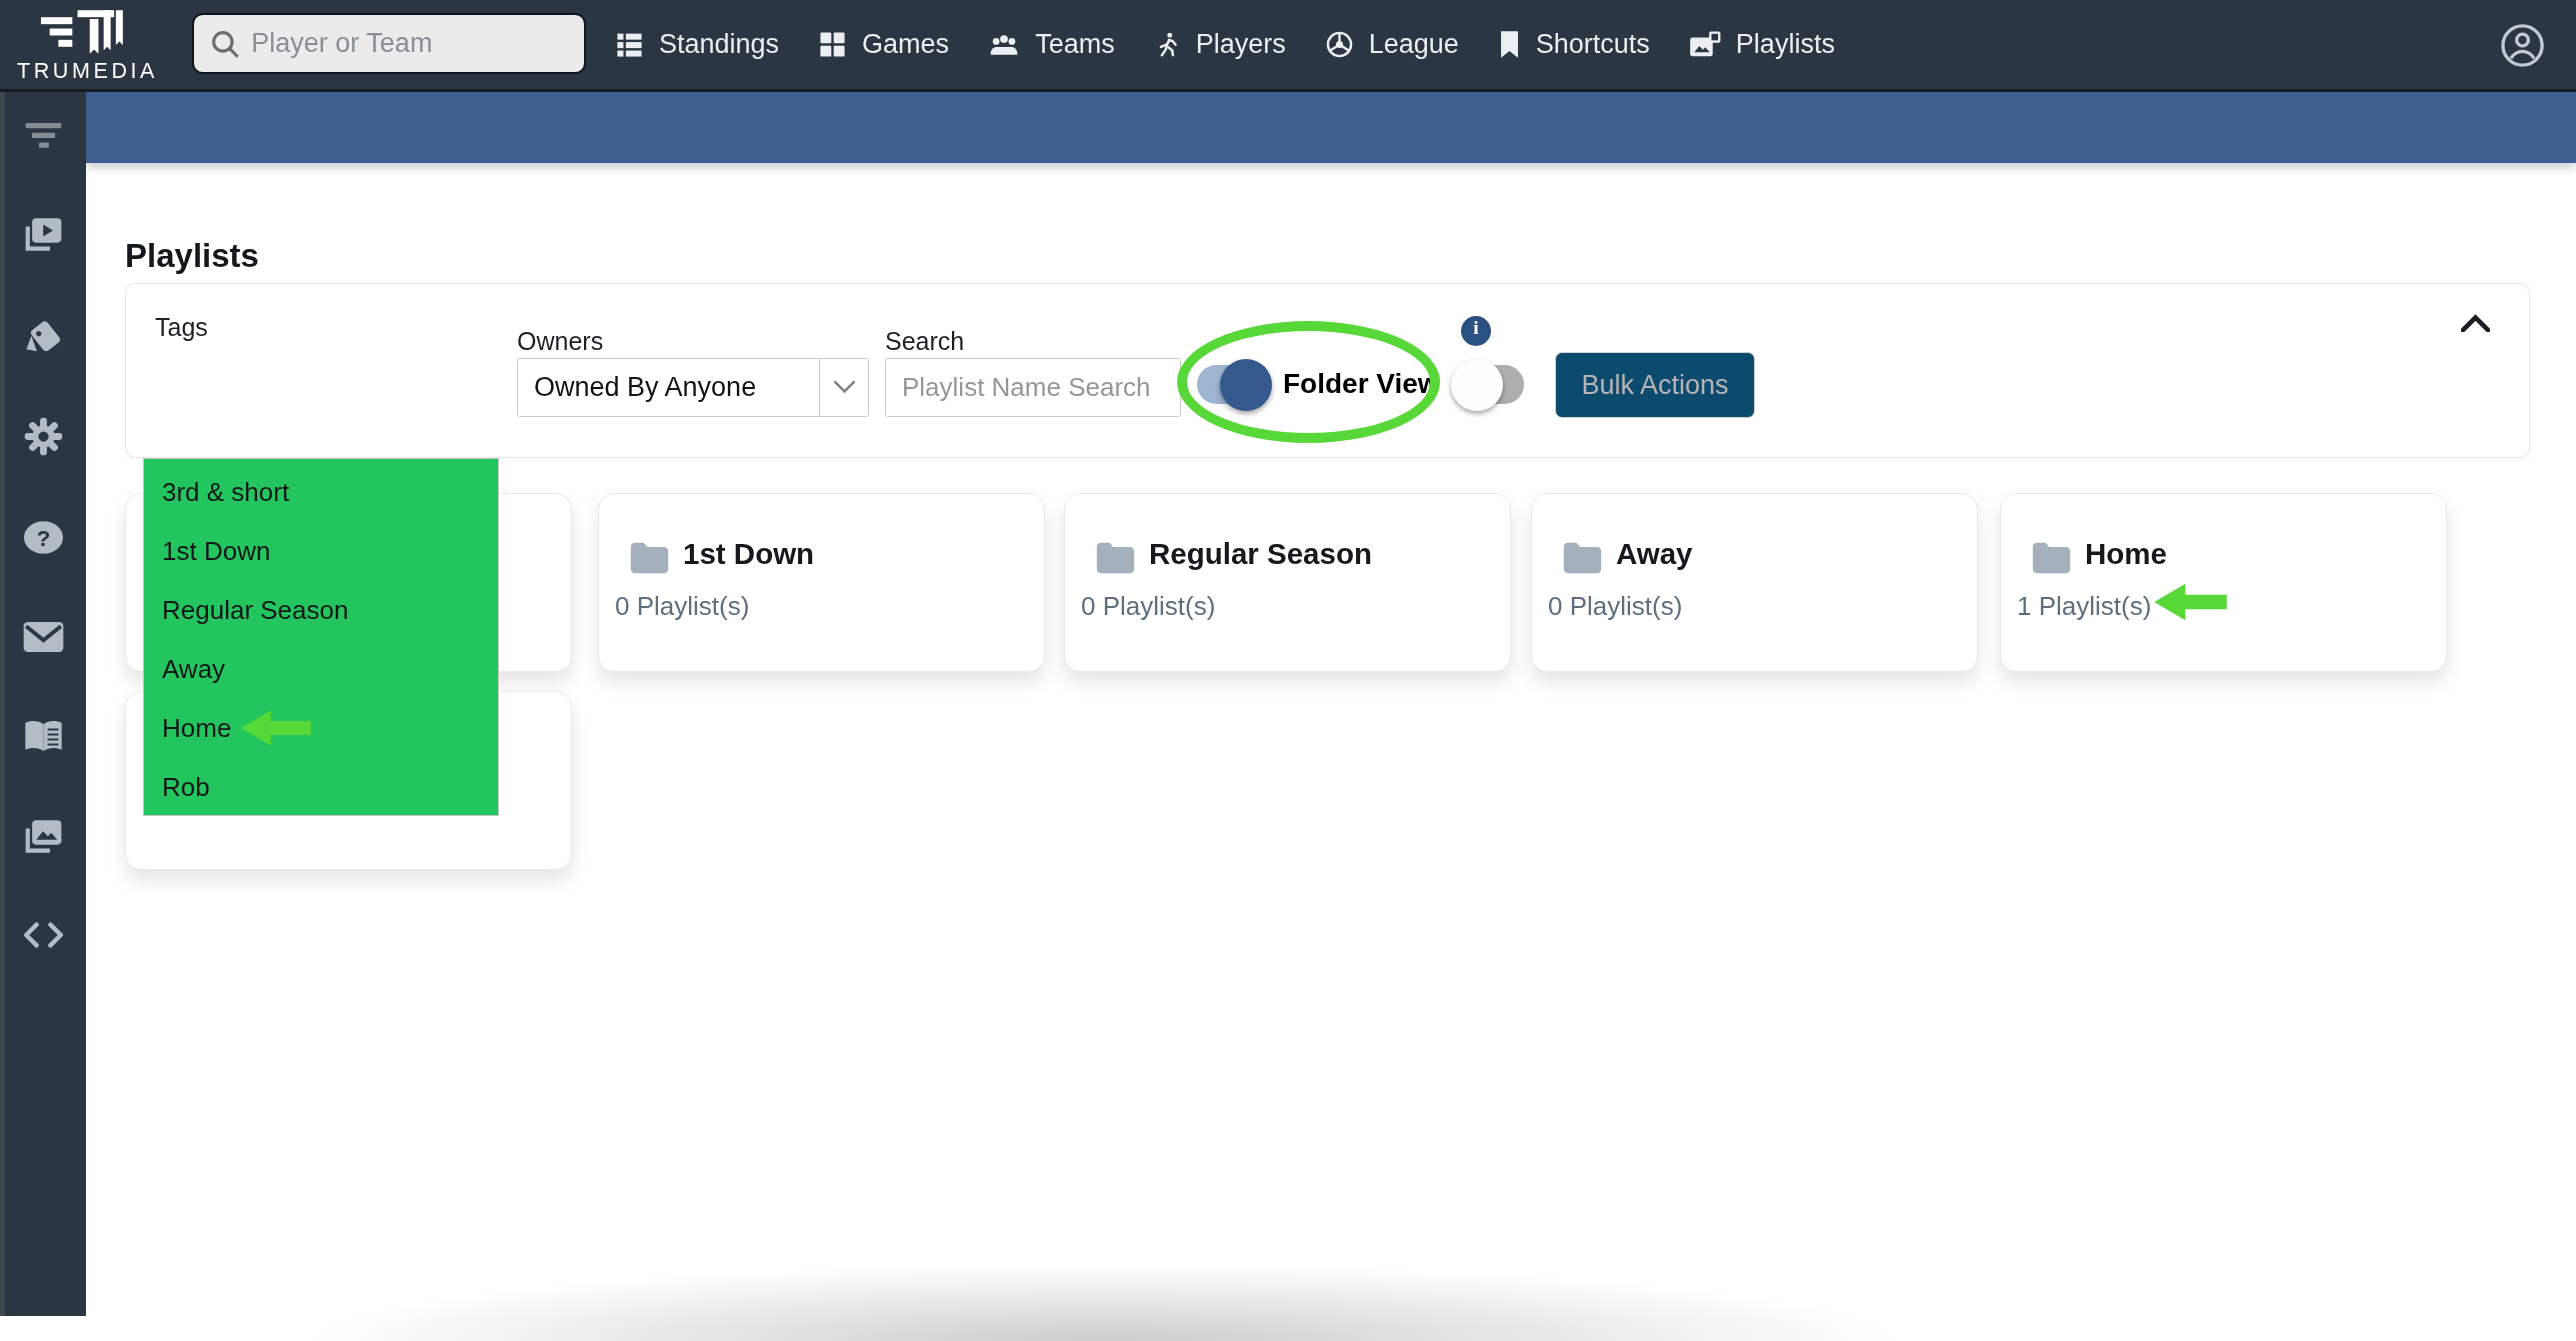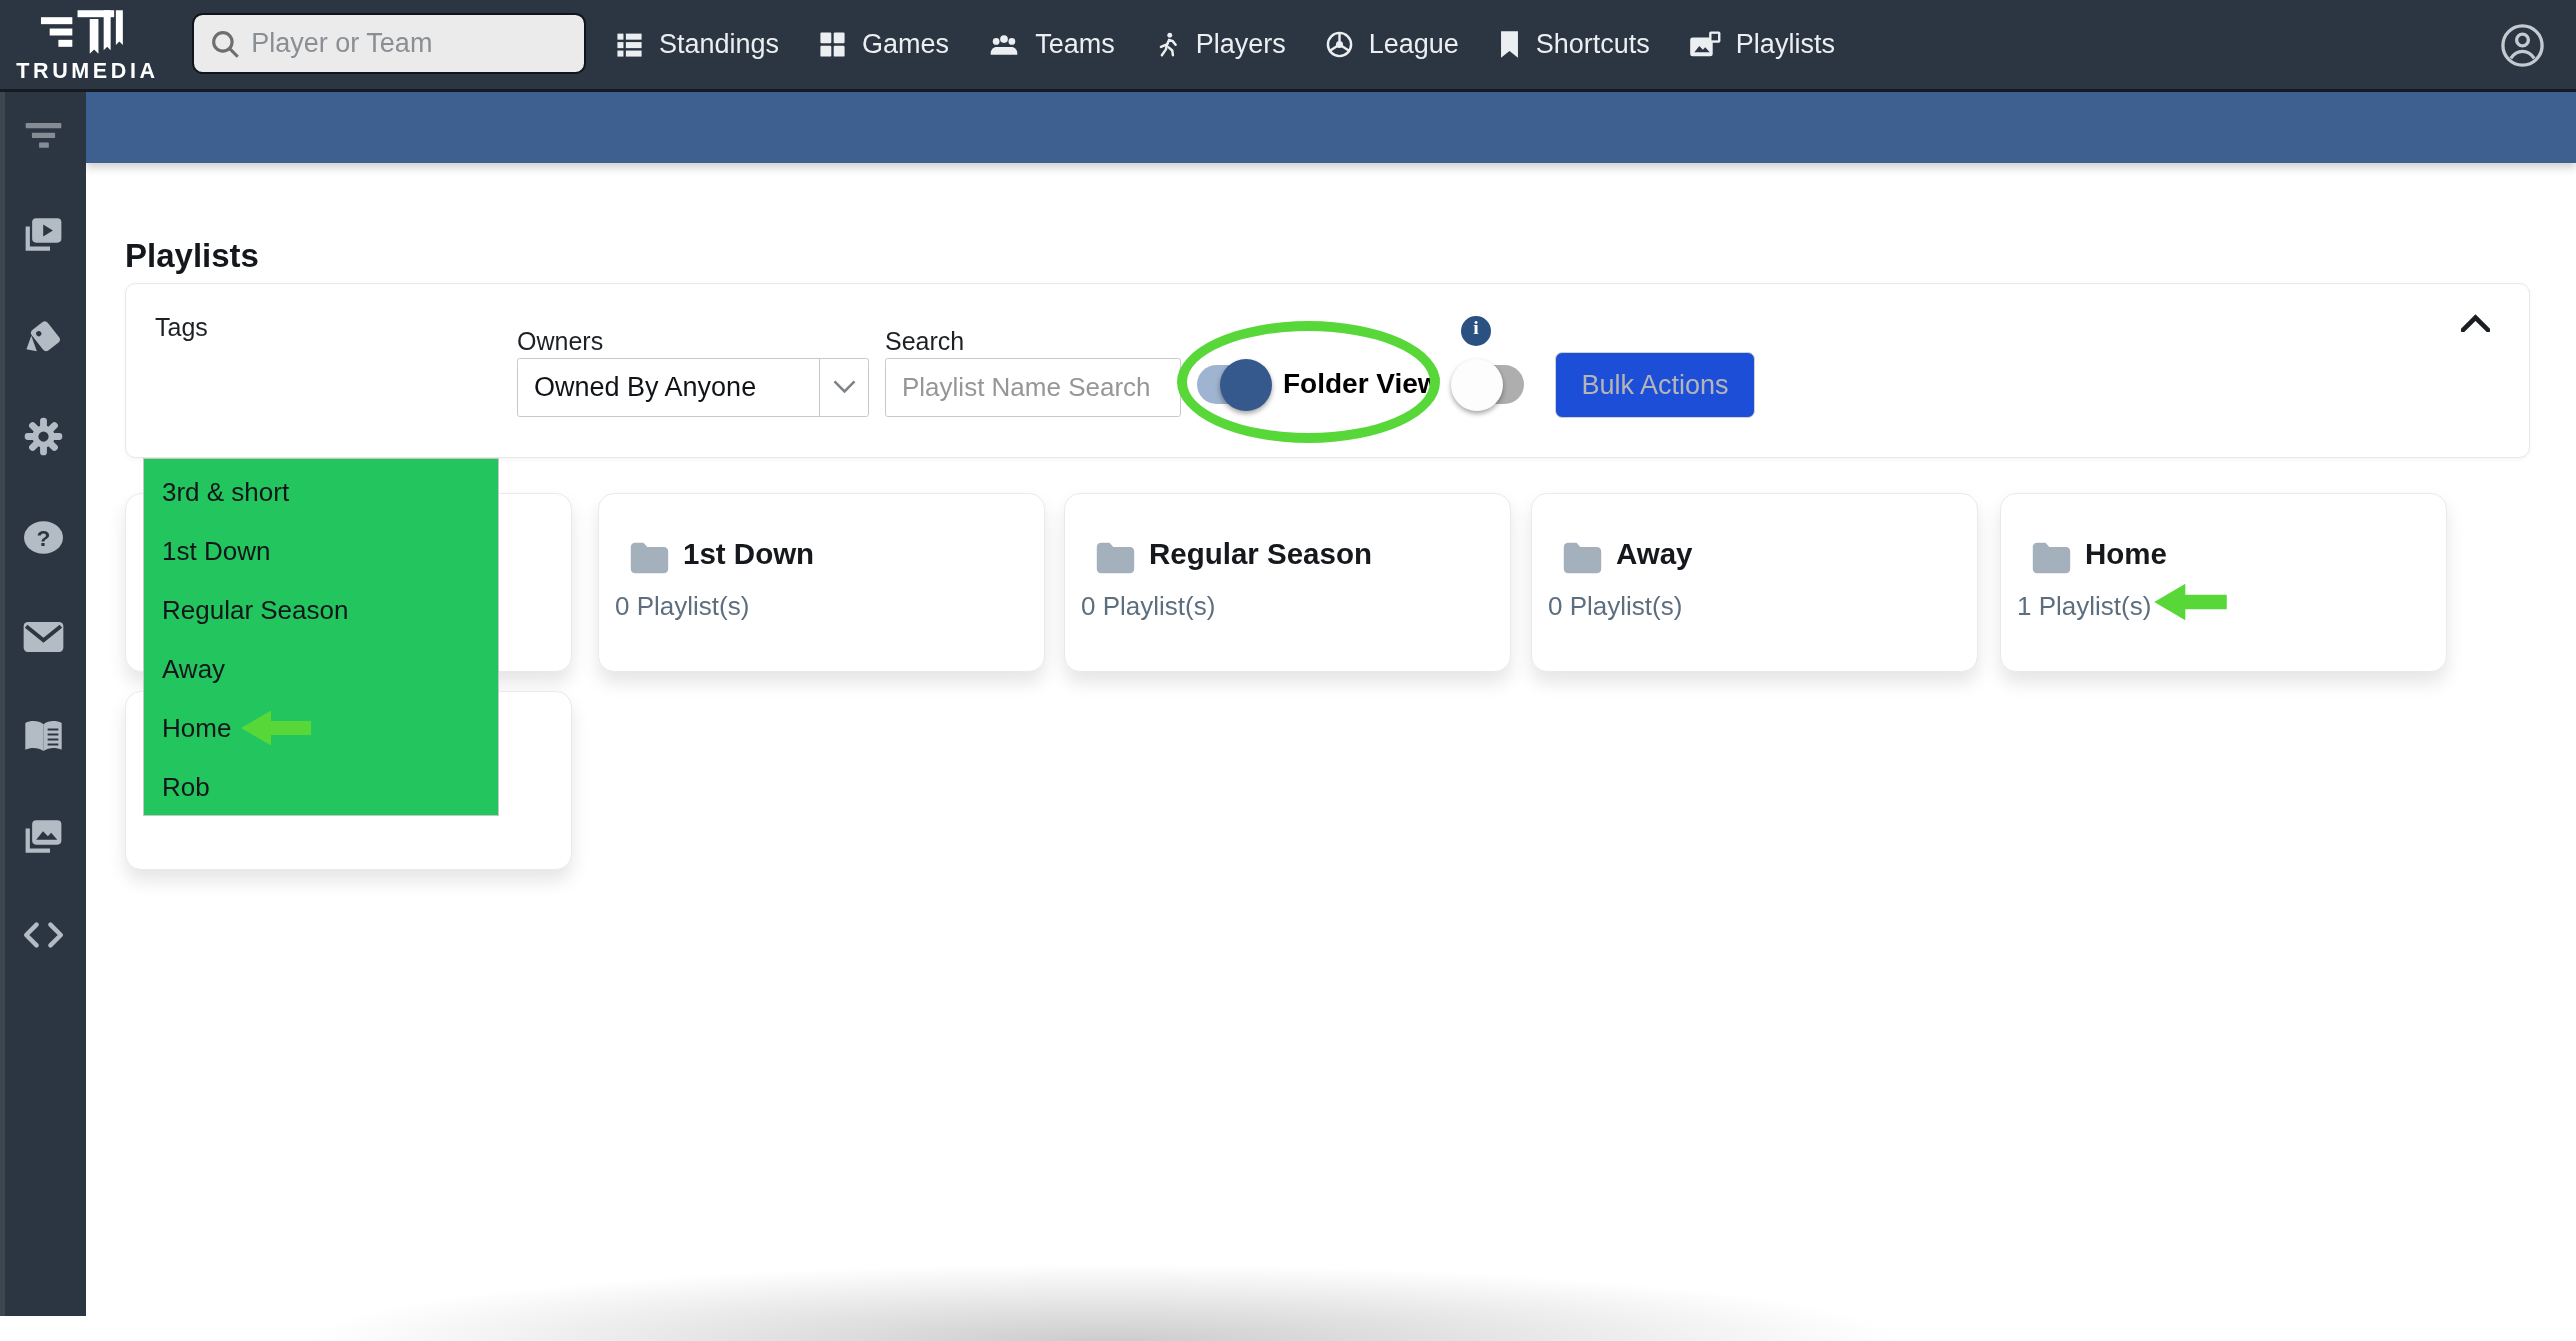--- a/index.html
+++ b/index.html
@@ -4,21 +4,21 @@
 <style>
   html,body{margin:0;padding:0;background:#fff;}
   .stage{position:relative;width:2576px;height:1342px;overflow:hidden;
          font-family:"Liberation Sans",sans-serif;background:#ffffff;}
 
   
   .topbar{position:absolute;left:0;top:0;width:2576px;height:92px;background:#2c3642;
           border-bottom:3.6px solid #161b22;box-sizing:border-box;z-index:40;}
   .logo{position:absolute;left:9px;top:1.8px;width:157px;height:84px;text-align:center;color:#fff;cursor:pointer;}
   .logo svg{display:block;margin:3.6px auto 0;}
-  .brand{font-size:21.5px;font-weight:bold;letter-spacing:3.6px;color:#fff;margin-top:-0.9px;}
+  .brand{font-size:21.5px;font-weight:normal;letter-spacing:3.6px;color:#fff;margin-top:-0.9px;}
   .hsearch{position:absolute;left:192px;top:13.4px;width:394px;height:61px;background:#ebebeb;
            border:2.7px solid #10151c;border-radius:10.7px;display:flex;align-items:center;box-sizing:border-box;}
   .hsearch svg{margin-left:14.3px;flex:0 0 auto;}
   .hsearch input{flex:1;border:none;outline:none;background:transparent;font:27px "Liberation Sans",sans-serif;
                  color:#333;padding:0 9px;min-width:0;}
   .hsearch input::placeholder{color:#8a8f94;}
   .mainnav{position:absolute;left:615px;top:0;height:89px;display:flex;align-items:center;gap:39px;}
   .navitem{display:flex;align-items:center;gap:15px;color:#eceff1;font-size:27px;cursor:pointer;white-space:nowrap;}
   .navitem svg{flex:0 0 auto;}
   .account{position:absolute;right:30px;top:21.5px;color:#c3cad1;cursor:pointer;}
@@ -59,21 +59,21 @@
                 box-shadow:0 2.7px 5.4px rgba(0,0,0,0.35);}
   .toggle-on{left:1071px;top:81px;background:#9fb4d1;}
   .toggle-on .knob{right:-7.2px;background:#35598c;}
   .toggle-off{left:1330px;top:81px;background:#aeaeae;}
   .toggle-off .knob{left:-5.4px;background:#fdfdfd;}
   .fv-label{position:absolute;left:1157px;top:75px;height:50px;line-height:50px;
             font-size:28px;font-weight:600;color:#000000;}
   .info-badge{position:absolute;left:1335px;top:32px;width:30px;height:30px;border-radius:50%;
               background:#2b5082;color:#fff;text-align:center;line-height:30px;
               font:bold 19.7px "Liberation Serif",serif;cursor:pointer;}
-  .bulk-btn{position:absolute;left:1429px;top:68px;width:200px;height:66px;background:#1d4ed8;
+  .bulk-btn{position:absolute;left:1429px;top:68px;width:200px;height:66px;background:#0c4a6e;
             border:1.8px solid #d2d2d2;border-radius:7.2px;box-sizing:border-box;color:#b5b5b5;
             font-size:27px;display:flex;align-items:center;justify-content:center;cursor:pointer;white-space:nowrap;}
   .collapse{position:absolute;right:39px;top:30px;cursor:pointer;}
 
   
   .green-ellipse{position:absolute;left:1177px;top:321px;width:263px;height:122px;border:10.7px solid #58d739;
                  border-radius:50%;box-sizing:border-box;z-index:60;pointer-events:none;}
   .green-arrow{position:absolute;z-index:62;pointer-events:none;}
 
   

